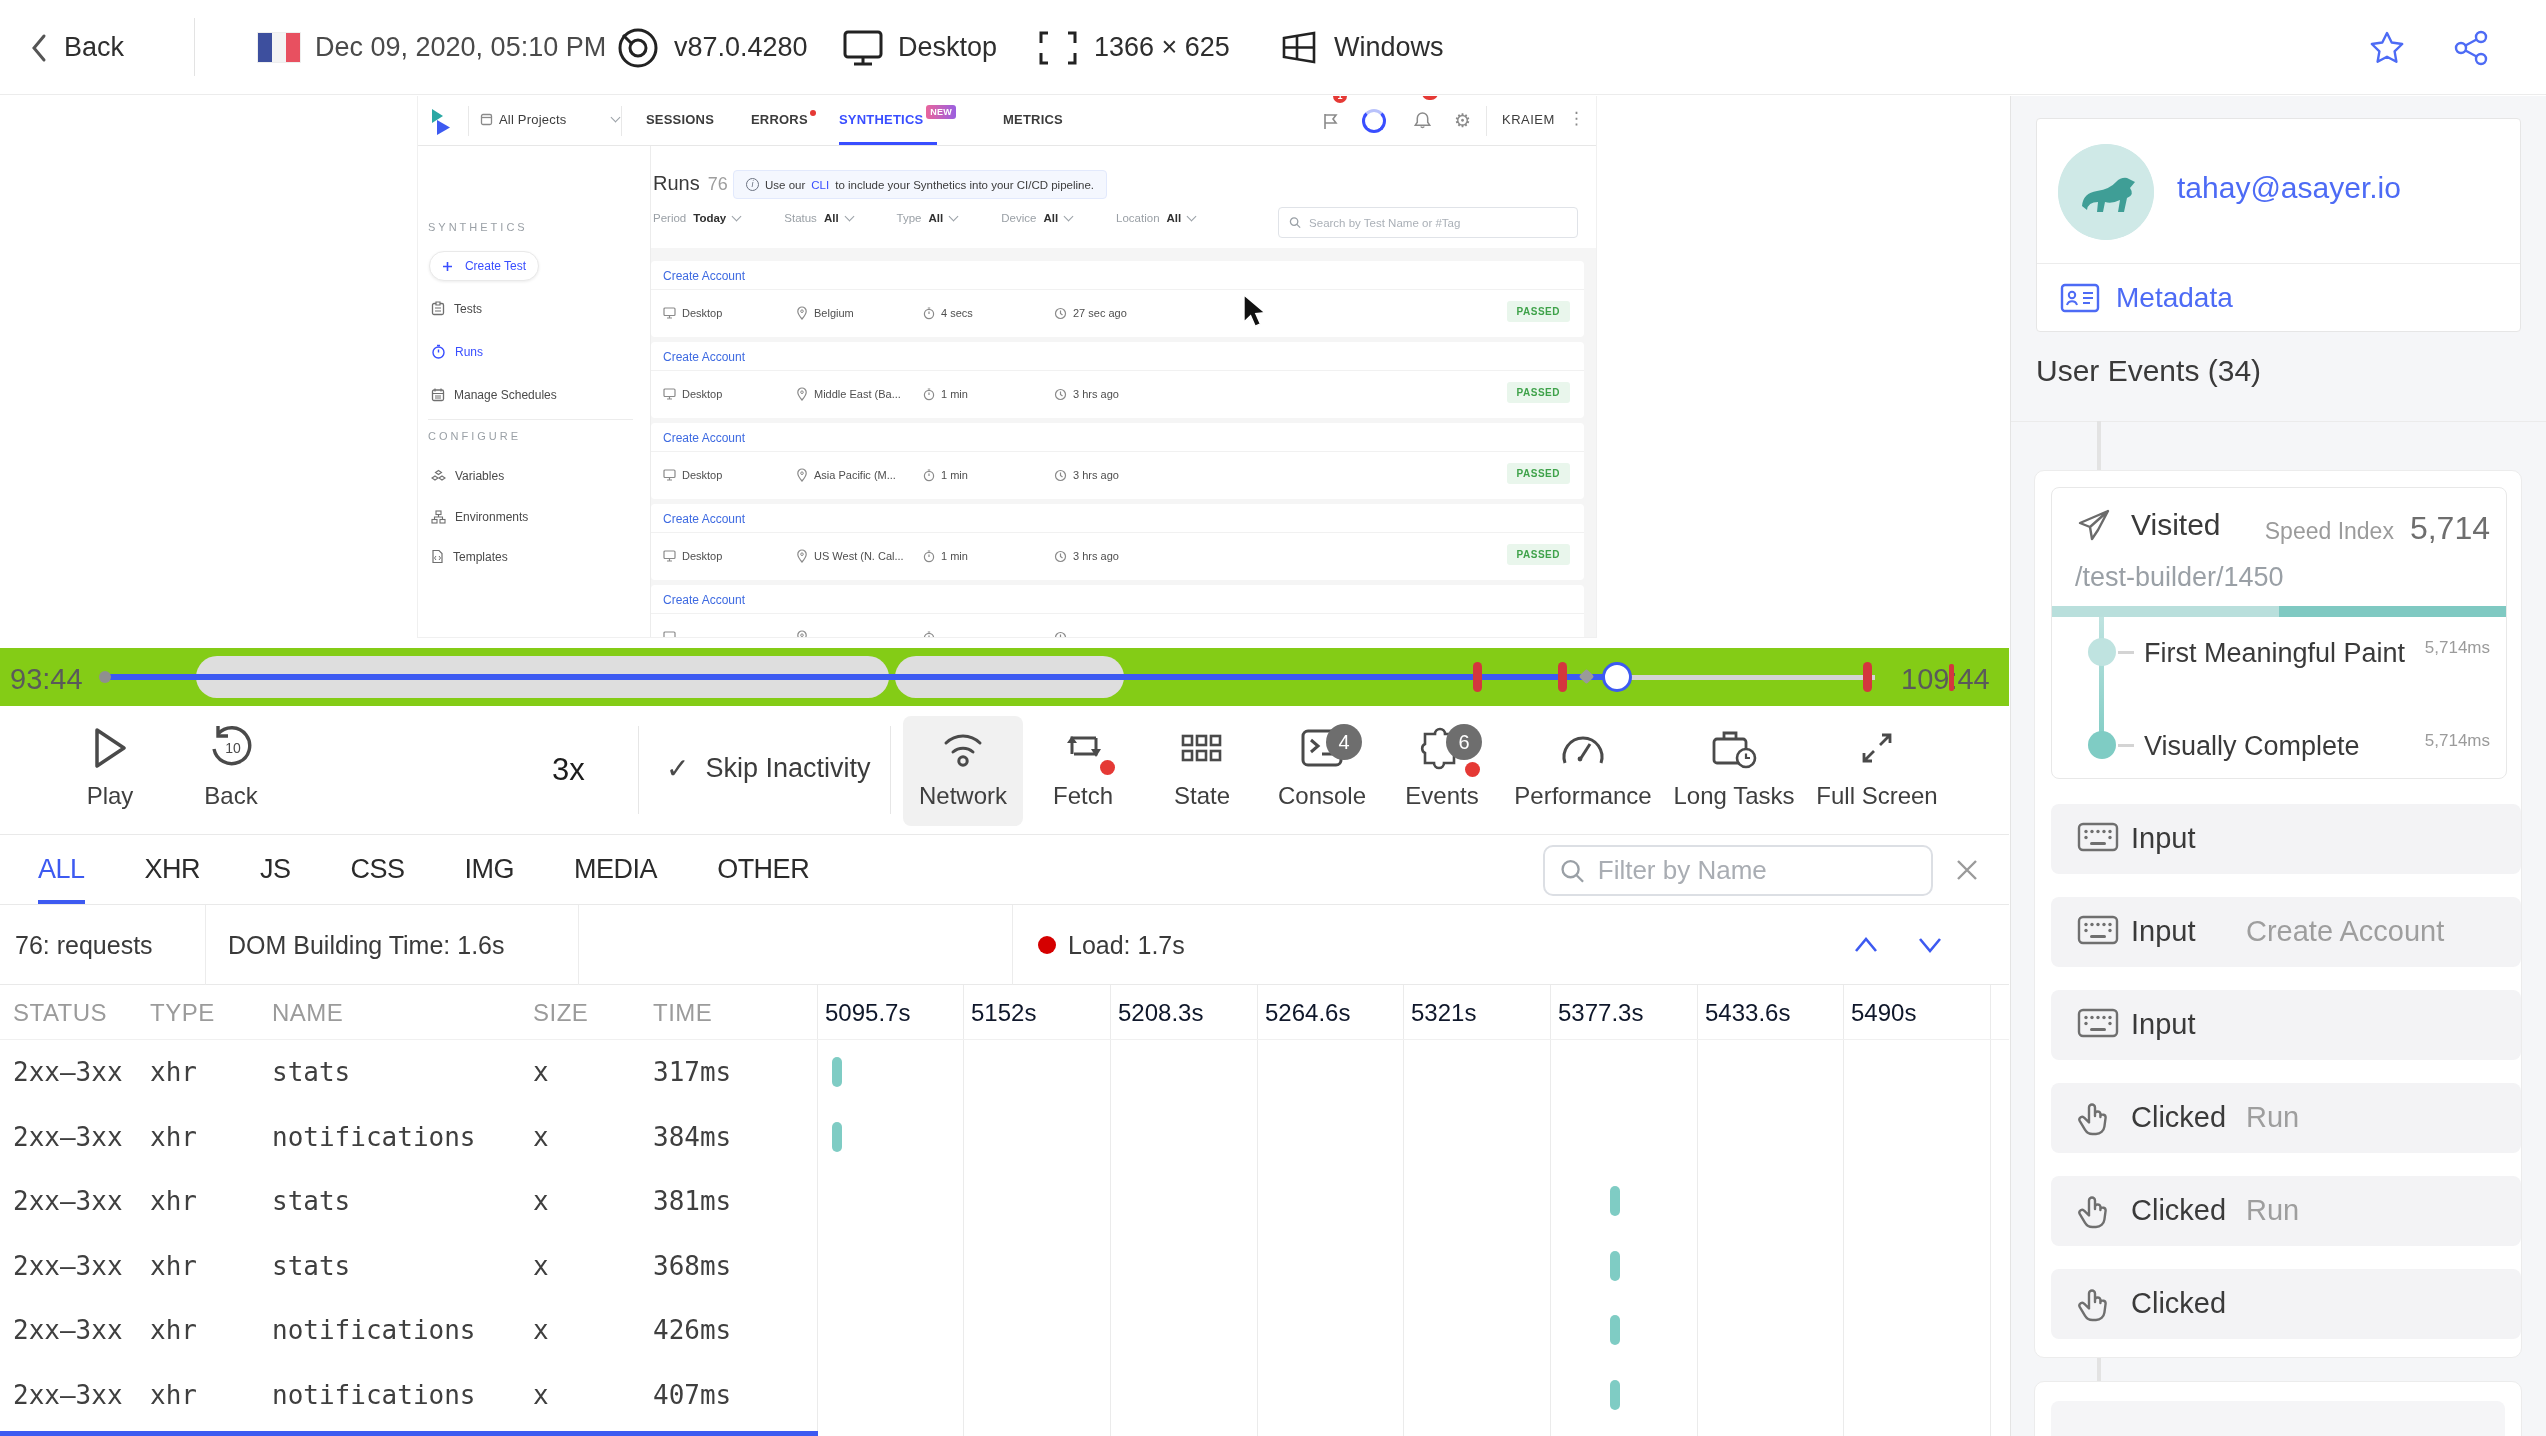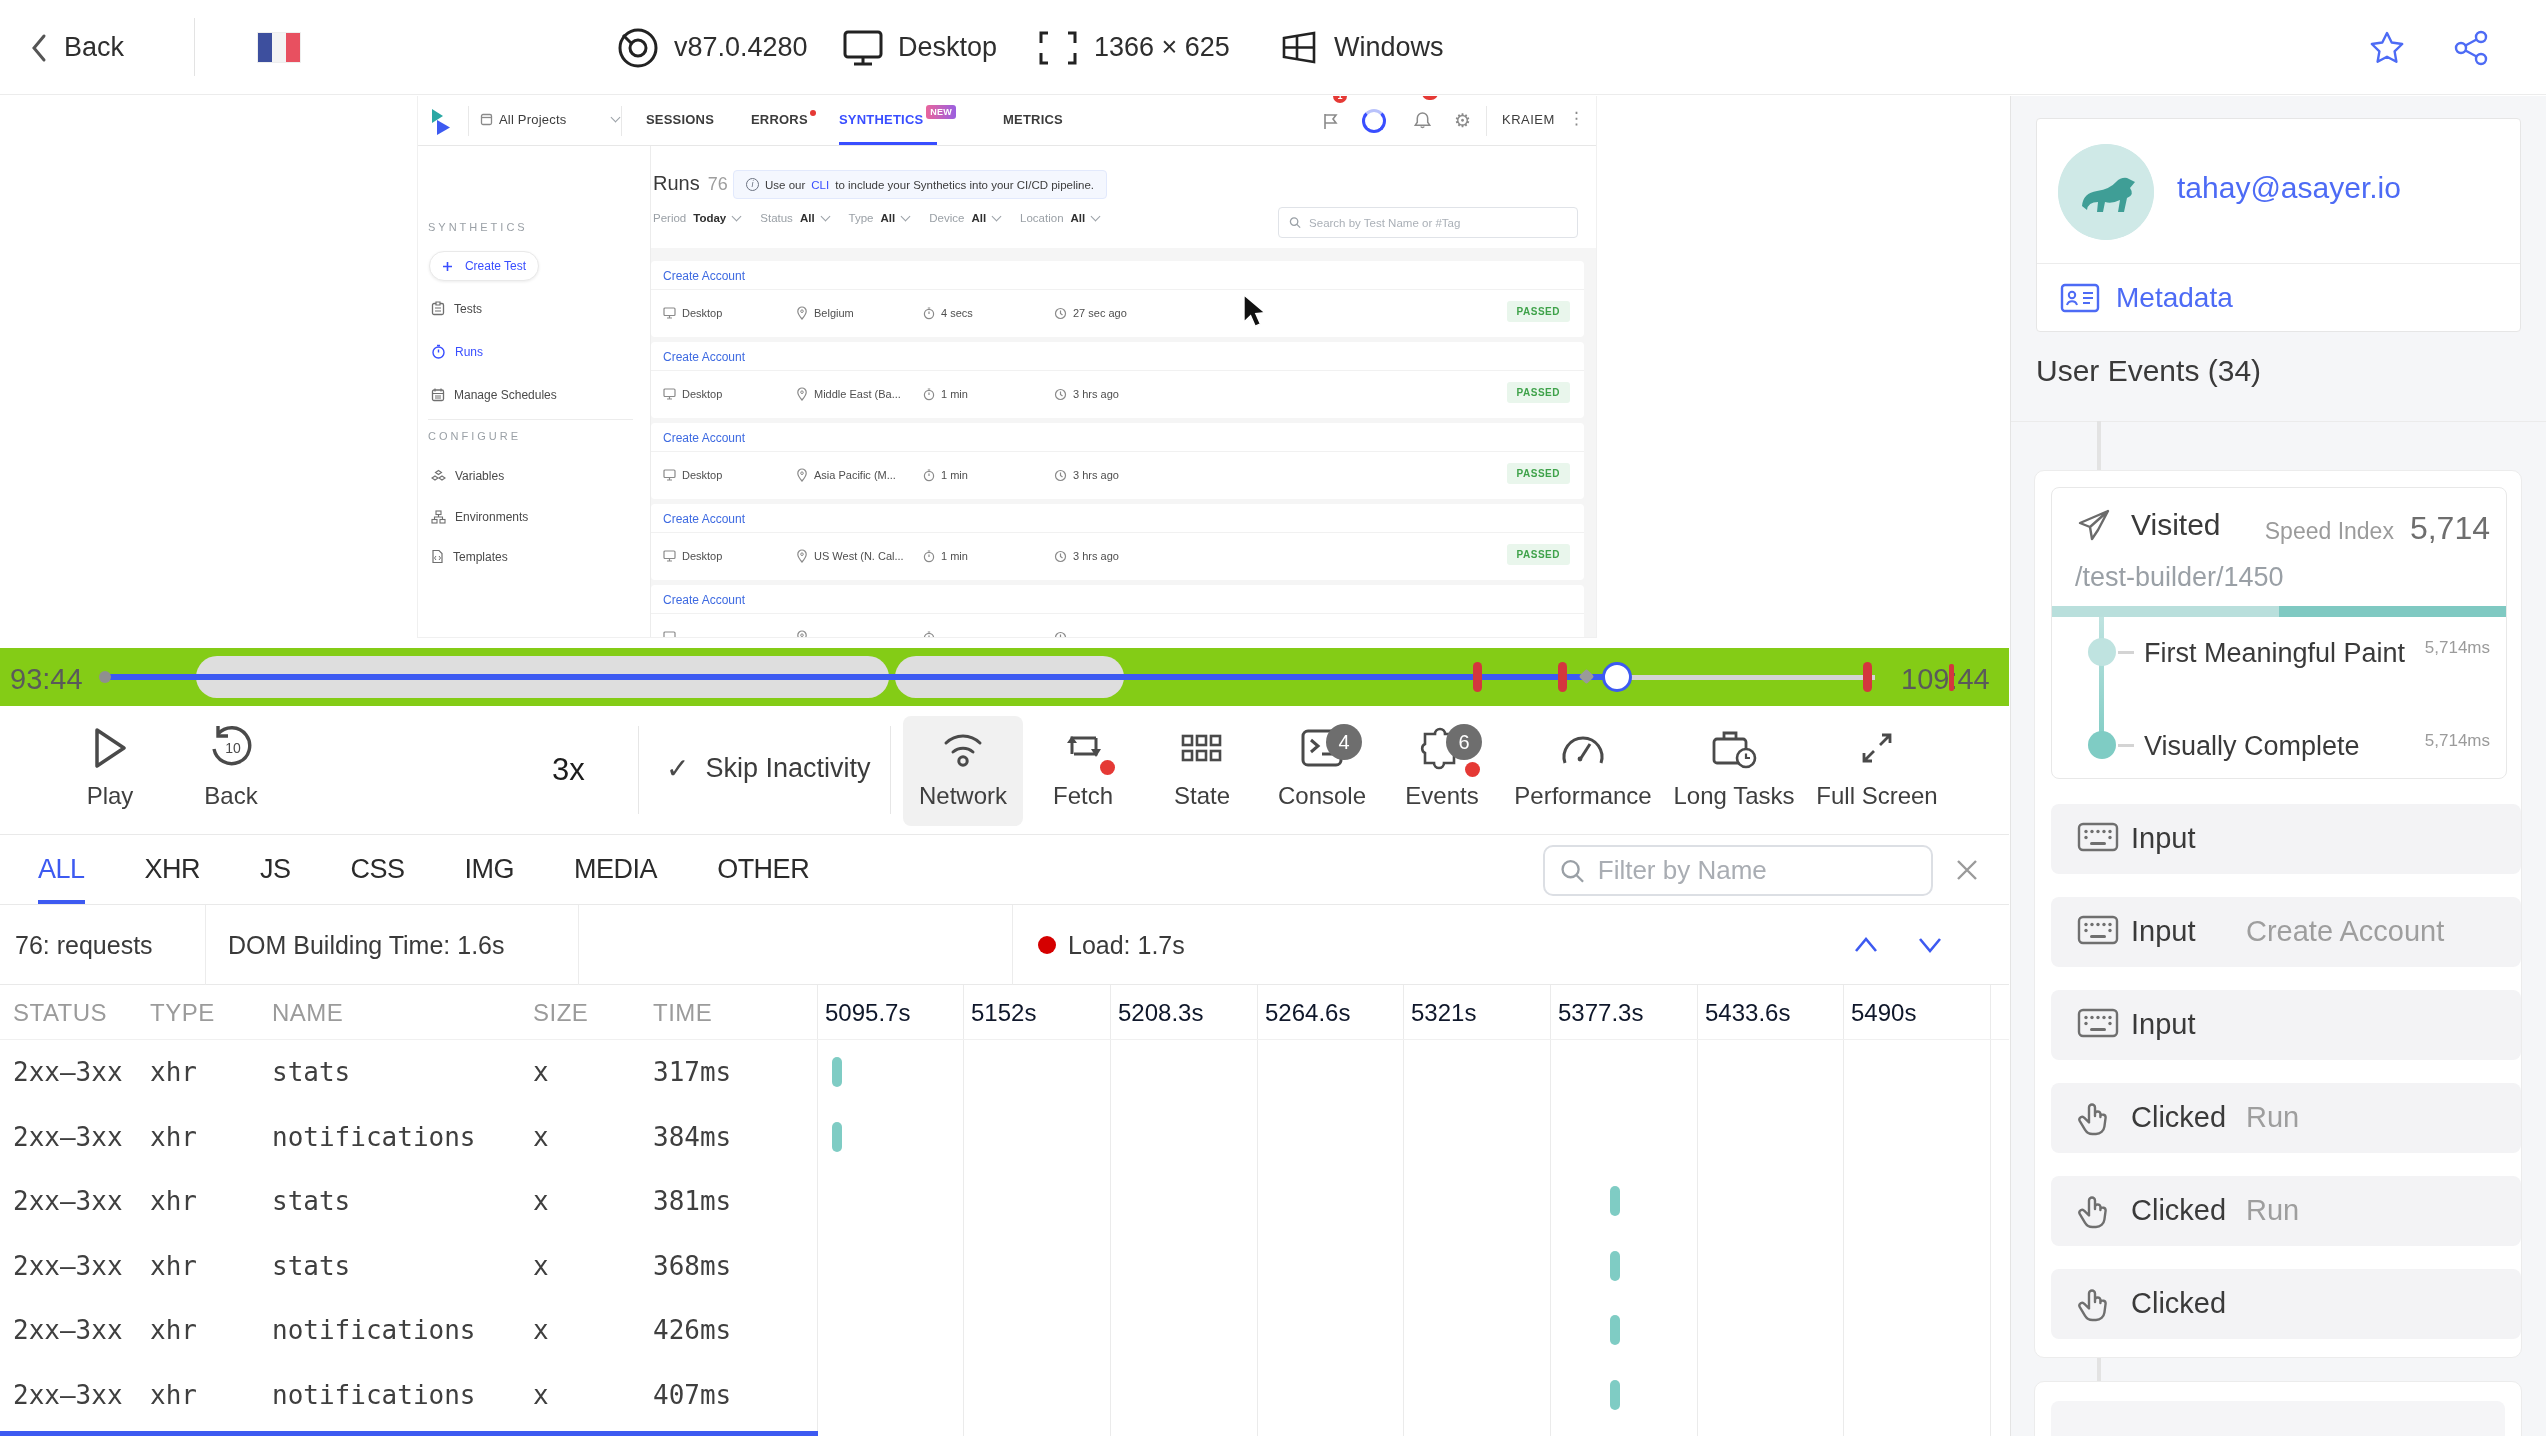--- a/index.html
+++ b/index.html
@@ -50,21 +50,21 @@
     color:#394eff;font-size:12px;background:#fff;cursor:pointer}
   .rs-div{position:absolute;left:10px;top:273px;width:205px;height:1px;background:#ececec}
   .rmain{position:absolute;top:50px;left:233px;width:947px;bottom:0;background:#fff}
   .rm-title{position:absolute;left:2px;top:26px;font-size:20px;color:#3a3a3a}
   .rm-count{color:#9e9e9e;font-size:18px;margin-left:8px}
   .rm-banner{position:absolute;left:82px;top:24px;height:29px;display:flex;align-items:center;gap:6px;
     background:#f4f7fe;border:1px solid #e2e9fc;border-radius:4px;padding:0 12px;font-size:11.5px;color:#3c3c3c}
   .rm-banner .cli{color:#394eff;cursor:pointer}
   .info-i{width:13px;height:13px;border:1px solid #6b7280;border-radius:50%;font-size:9px;line-height:11px;
     text-align:center;color:#6b7280;font-style:italic;flex:none}
-  .rfilters{position:absolute;left:2px;top:66px;display:flex;gap:20px;align-items:center;font-size:11.5px}
+  .rfilters{position:absolute;left:2px;top:66px;display:flex;gap:44px;align-items:center;font-size:11.5px}
   .rfilter{display:flex;align-items:center;gap:7px;cursor:pointer}
   .f-label{color:#9aa0a6}.f-value{color:#2f2f2f;font-weight:bold}
   .caret{width:7px;height:7px;border-right:1.5px solid #9aa0a6;border-bottom:1.5px solid #9aa0a6;
     transform:rotate(45deg);display:inline-block;margin-top:-4px}
   .rsearch{position:absolute;left:627px;top:61px;width:300px;height:31px;border:1px solid #e0e3e8;border-radius:4px;
     background:#fff;display:flex;align-items:center;gap:8px;padding:0 10px}
   .rsearch input{border:none;outline:none;font-size:11.5px;width:100%;color:#333;font-family:"Liberation Sans",sans-serif}
   .rsearch input::placeholder{color:#aab0b7}
   .rlist{position:absolute;left:0;right:0;top:102px;bottom:0;background:#f5f5f5;overflow:hidden;padding:13px 14px 0 0}
   .rcard{position:relative;width:933px;height:76px;background:#fff;border-radius:4px;margin-bottom:5px}
@@ -199,20 +199,21 @@
       <span>Back</span>
     </div>
     <div class="tb-sep"></div>
     <div class="tb-item tb-flag">
       <span class="flag">
           <i style="background:#3d4f9e"></i>
           <i style="background:#f4f4f4"></i>
           <i style="background:#e85060"></i>
         </span>
     </div>
+    <div class="tb-item tb-date">Dec 09, 2020, 05:10 PM</div>
     <div class="tb-item tb-browser">
       <span>
         <svg width="44" height="44" viewBox="0 0 44 44">
             <circle cx="22" cy="22" r="18" fill="none" stroke="#222" stroke-width="3"></circle>
             <circle cx="22" cy="22" r="8" fill="none" stroke="#222" stroke-width="3"></circle>
             <path d="M15 17 L7 9" stroke="#222" stroke-width="3"></path>
           </svg>
       </span>
       <span>v87.0.4280</span>
     </div>

